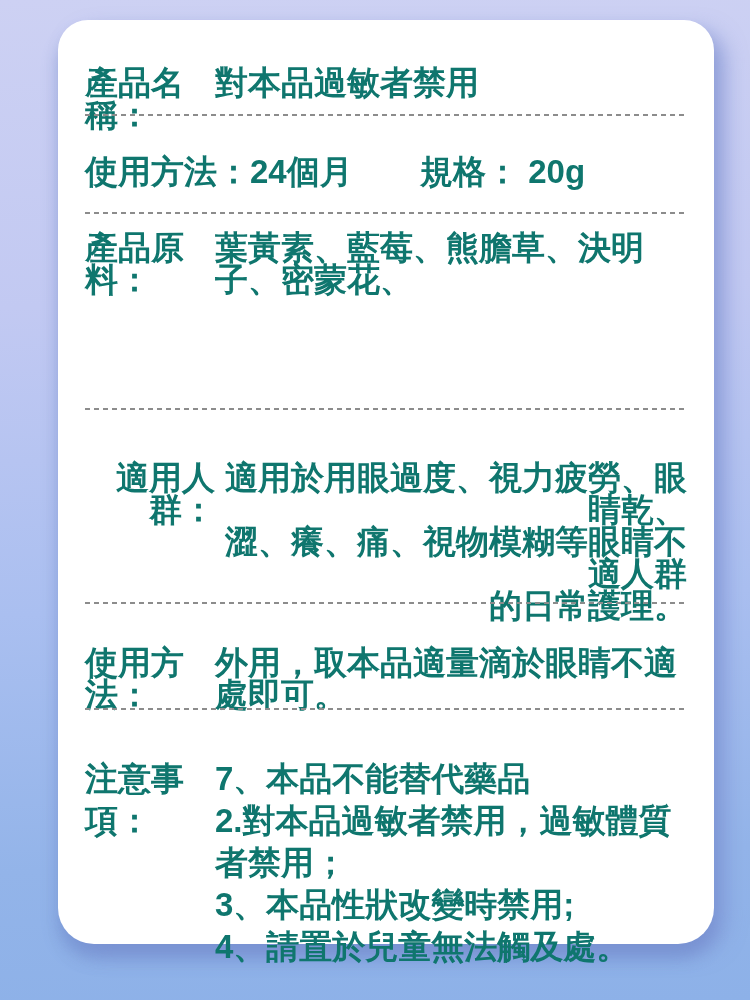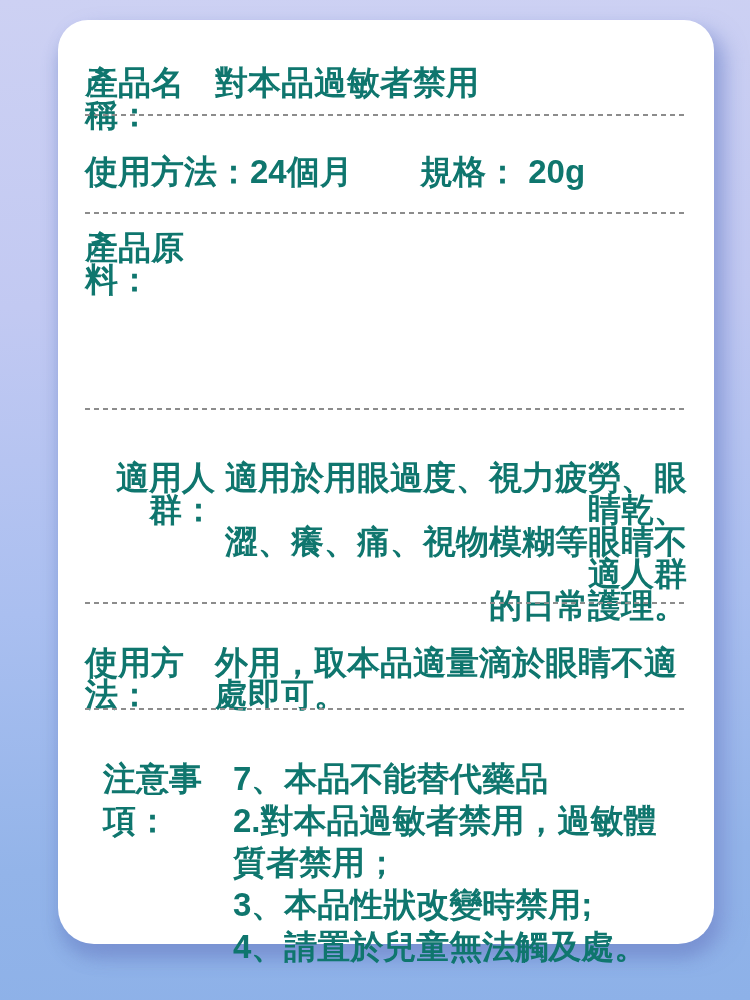--- a/index.html
+++ b/index.html
@@ -58,21 +58,21 @@
   .s1 { top: 94px; }
   .r2 { top: 136px; }
   .spec-group { position: absolute; left: 335px; top: 0; }
   .s2 { top: 192px; }
   .r3 { top: 212px; }
   .s3 { top: 388px; }
   .r4 { top: 442px; text-align: right; }
   .s4 { top: 582px; }
   .r5 { top: 627px; }
   .s5 { top: 688px; }
-  .r6 { top: 738px; line-height: 42px; margin-left: 18px; }
+  .r6 { top: 738px; line-height: 42px; }
   .r6 .val div { line-height: 42px; }
 </style>
 </head>
 <body>
 
 <div class="bg">
   <div class="card">
 
     <div class="row r1 hang">
       <span class="label">產品名稱：</span>
@@ -87,20 +87,21 @@
         <span>規格：</span>
         <span>20g</span>
       </span>
     </div>
 
     <div class="sep s2"></div>
 
     <div class="row r3 hang">
       <span class="label">產品原料：</span>
       <span class="val">
+        <div>葉黃素、藍莓、熊膽草、決明子、密蒙花、</div>
       </span>
     </div>
 
     <div class="sep s3"></div>
 
     <div class="row r4 hang">
       <span class="label">適用人群：</span>
       <span class="val">
         <div>適用於用眼過度、視力疲勞、眼睛乾、</div>
         <div>澀、癢、痛、視物模糊等眼睛不適人群</div>

